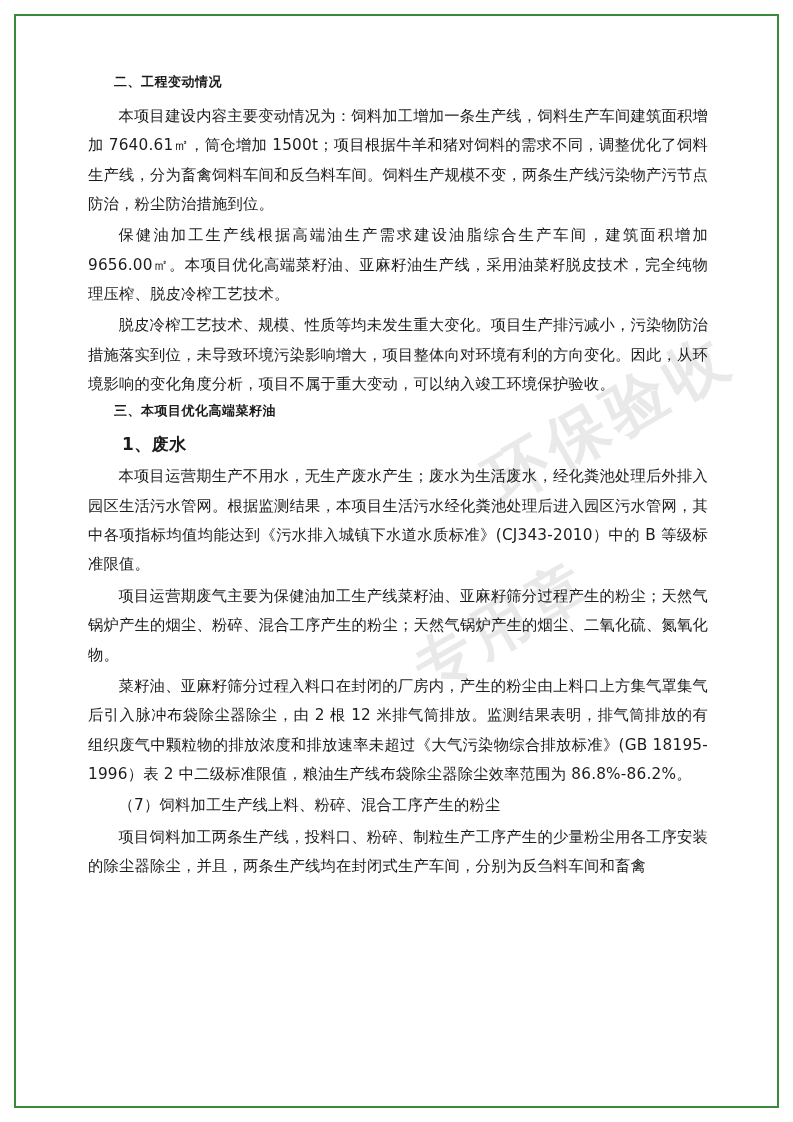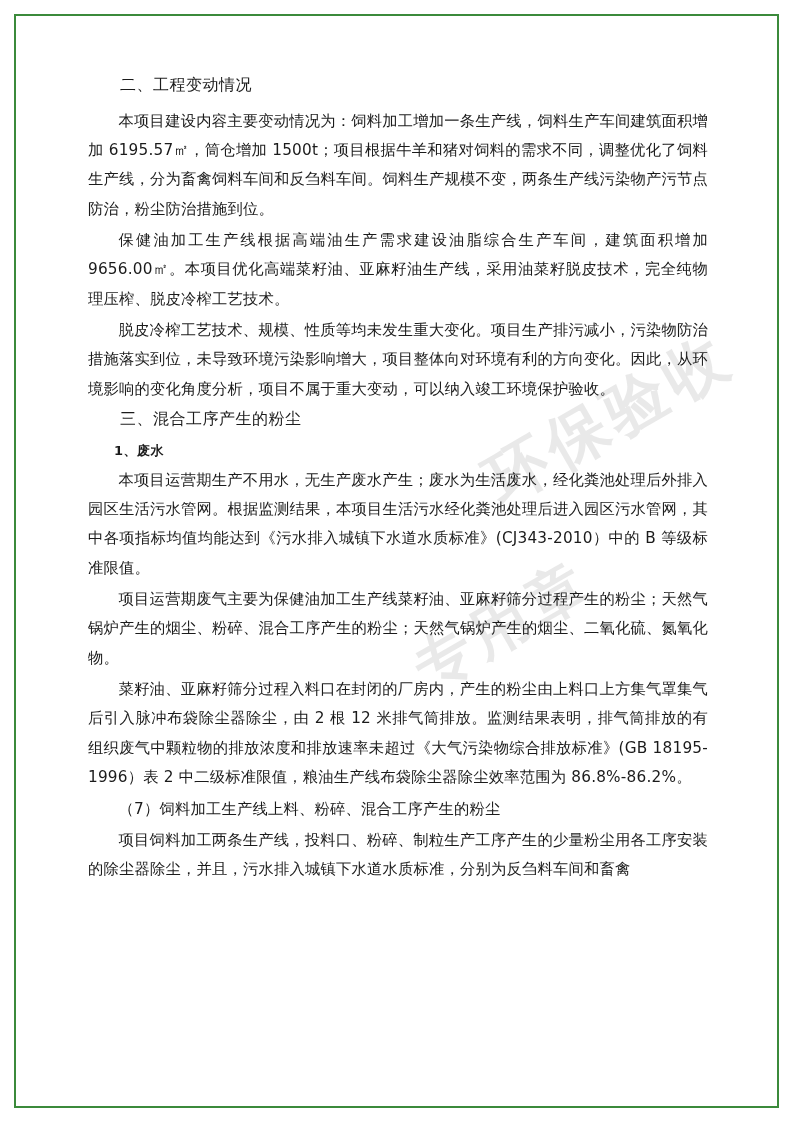--- a/index.html
+++ b/index.html
@@ -60,29 +60,29 @@
     font-size: 62px;
     letter-spacing: 6px;
   }
   .wm2 {
     left: 400px;
     top: 640px;
     font-size: 58px;
     letter-spacing: 6px;
   }
   h2.heading {
-    font-size: 16px;
-    font-weight: normal;
+    font-size: 13px;
+    font-weight: bold;
     margin: 0 0 9px 0;
     text-indent: 2em;
     line-height: 1.6;
     letter-spacing: 0.5px;
   }
   h3.subheading {
-    font-size: 13px;
+    font-size: 17px;
     font-weight: bold;
     margin: 6px 0 4px 0;
     text-indent: 2em;
     line-height: 1.6;
     letter-spacing: 0.5px;
   }
   p.para {
     font-size: 15.3px;
     line-height: 1.92;
     margin: 0 0 2px 0;
@@ -98,24 +98,24 @@
 <div class="page">
   <div class="page-border"></div>
 
   <div class="watermark">
     <div class="wm-text wm1">环保验收</div>
     <div class="wm-text wm2">专用章</div>
   </div>
 
   <div class="content">
     <h2 class="heading">二、工程变动情况</h2>
-    <p class="para">本项目建设内容主要变动情况为：饲料加工增加一条生产线，饲料生产车间建筑面积增加 6195.57㎡，筒仓增加 1500t；项目根据牛羊和猪对饲料的需求不同，调整优化了饲料生产线，分为畜禽饲料车间和反刍料车间。饲料生产规模不变，两条生产线污染物产污节点防治，粉尘防治措施到位。</p>
+    <p class="para">本项目建设内容主要变动情况为：饲料加工增加一条生产线，饲料生产车间建筑面积增加 7640.61㎡，筒仓增加 1500t；项目根据牛羊和猪对饲料的需求不同，调整优化了饲料生产线，分为畜禽饲料车间和反刍料车间。饲料生产规模不变，两条生产线污染物产污节点防治，粉尘防治措施到位。</p>
     <p class="para">保健油加工生产线根据高端油生产需求建设油脂综合生产车间，建筑面积增加 9656.00㎡。本项目优化高端菜籽油、亚麻籽油生产线，采用油菜籽脱皮技术，完全纯物理压榨、脱皮冷榨工艺技术。</p>
     <p class="para">脱皮冷榨工艺技术、规模、性质等均未发生重大变化。项目生产排污减小，污染物防治措施落实到位，未导致环境污染影响增大，项目整体向对环境有利的方向变化。因此，从环境影响的变化角度分析，项目不属于重大变动，可以纳入竣工环境保护验收。</p>
-    <h2 class="heading">三、混合工序产生的粉尘</h2>
+    <h2 class="heading">三、本项目优化高端菜籽油</h2>
     <h3 class="subheading">1、废水</h3>
     <p class="para">本项目运营期生产不用水，无生产废水产生；废水为生活废水，经化粪池处理后外排入园区生活污水管网。根据监测结果，本项目生活污水经化粪池处理后进入园区污水管网，其中各项指标均值均能达到《污水排入城镇下水道水质标准》(CJ343-2010）中的 B 等级标准限值。</p>
     <p class="para">项目运营期废气主要为保健油加工生产线菜籽油、亚麻籽筛分过程产生的粉尘；天然气锅炉产生的烟尘、粉碎、混合工序产生的粉尘；天然气锅炉产生的烟尘、二氧化硫、氮氧化物。</p>
     <p class="para">菜籽油、亚麻籽筛分过程入料口在封闭的厂房内，产生的粉尘由上料口上方集气罩集气后引入脉冲布袋除尘器除尘，由 2 根 12 米排气筒排放。监测结果表明，排气筒排放的有组织废气中颗粒物的排放浓度和排放速率未超过《大气污染物综合排放标准》(GB 18195-1996）表 2 中二级标准限值，粮油生产线布袋除尘器除尘效率范围为 86.8%-86.2%。</p>
     <p class="para">（7）饲料加工生产线上料、粉碎、混合工序产生的粉尘</p>
-    <p class="para">项目饲料加工两条生产线，投料口、粉碎、制粒生产工序产生的少量粉尘用各工序安装的除尘器除尘，并且，污水排入城镇下水道水质标准，分别为反刍料车间和畜禽</p>
+    <p class="para">项目饲料加工两条生产线，投料口、粉碎、制粒生产工序产生的少量粉尘用各工序安装的除尘器除尘，并且，两条生产线均在封闭式生产车间，分别为反刍料车间和畜禽</p>
   </div>
 </div>
 
 </body></html>

